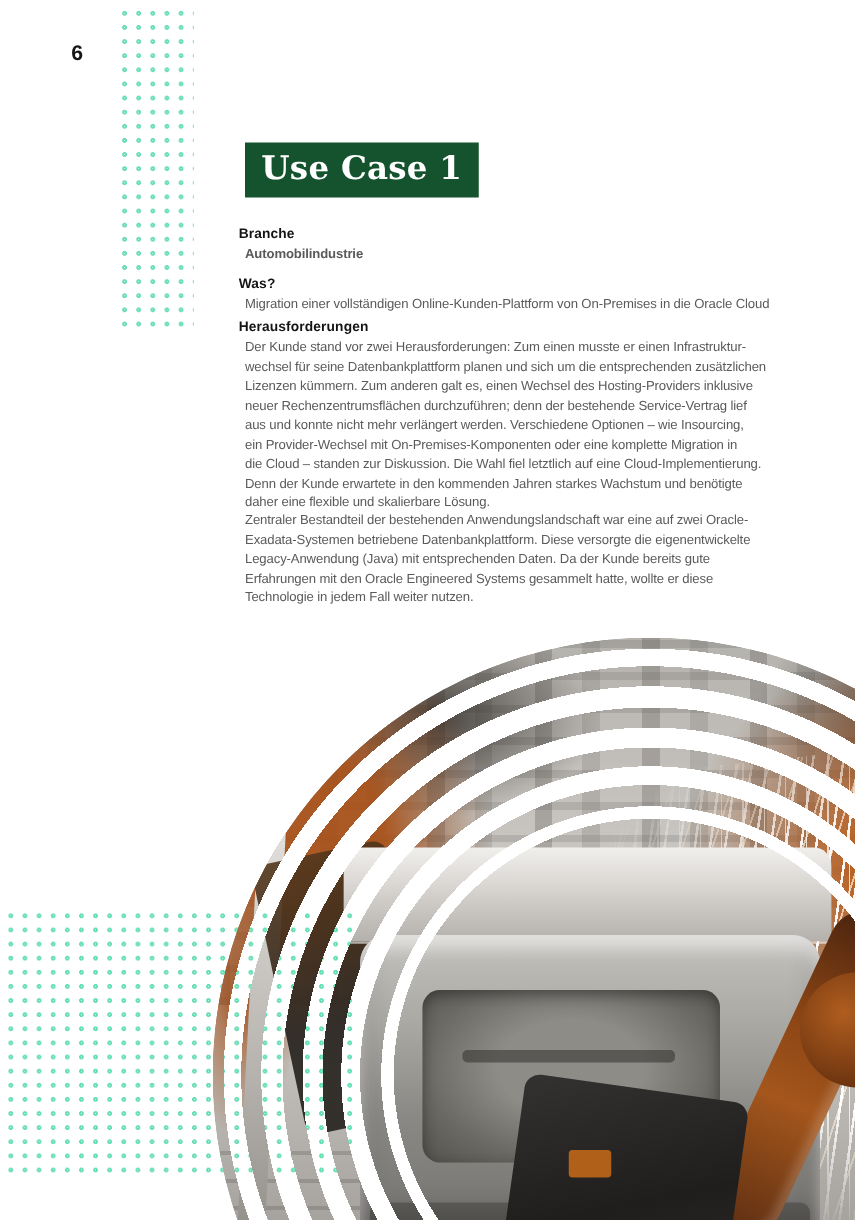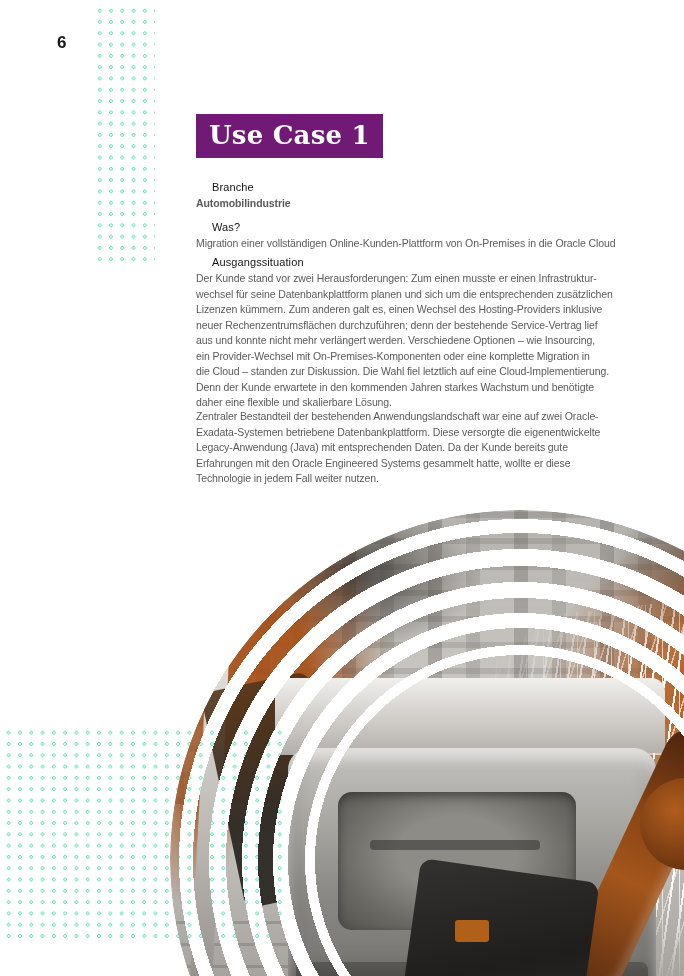--- a/index.html
+++ b/index.html
@@ -13,26 +13,26 @@
   
   .dots { position:absolute;
     background-image: radial-gradient(circle, rgba(142,232,201,0.38) 0.75px,
                        rgba(96,221,176,0.95) 0.75px 1.7px, rgba(96,221,176,0) 1.9px);
     background-size: 11.3px 11.3px; }
   .dots-top    { left:94px; top:5px;   width:61px;  height:259px; }
   .dots-bottom { left:3px;  top:727px; width:279px; height:215px; }
 
   
   .banner { position:absolute; left:196px; top:114px; height:44px;
-            background:#701a75; color:#ffffff; display:inline-flex; align-items:center;
+            background:#14532d; color:#ffffff; display:inline-flex; align-items:center;
             padding:0 13px 3px 13px;text-align:center; }
   .banner span { font-family:"DejaVu Serif", serif; font-size:26px; font-weight:600; letter-spacing:0.2px; }
 
   
-  .h { position:absolute; left:212px; font-size:11px; font-weight:normal; color:#141414; letter-spacing:0.1px;text-align:center; }
+  .h { position:absolute; left:191px; font-size:11px; font-weight:bold; color:#141414; letter-spacing:0.1px;text-align:center; }
   .b { position:absolute; left:196px; font-size:10.5px; color:#5a5a5a; line-height:15.5px;
        letter-spacing:-0.1px; white-space:pre; }
   .h-branche { top:181px; }  .b-branche { top:196px;font-weight:bold; }
   .h-was     { top:221px; }  .b-was     { top:236px; }
   .h-aus     { top:256px; }  .b-aus1    { top:271px; }  .b-aus2 { top:409px; }
 
   
   .photo-circle { position:absolute; left:170px; top:510px; width:700px; height:700px;
     border-radius:50%; overflow:hidden;
     -webkit-mask-image: radial-gradient(circle 350px at 350px 350px,
@@ -115,21 +115,21 @@
   <div class="banner">
     <span>Use Case 1</span>
   </div>
 
   <div class="h h-branche">Branche</div>
   <div class="b b-branche">Automobilindustrie</div>
 
   <div class="h h-was">Was?</div>
   <div class="b b-was">Migration einer vollständigen Online-Kunden-Plattform von On-Premises in die Oracle Cloud</div>
 
-  <div class="h h-aus">Ausgangssituation</div>
+  <div class="h h-aus">Herausforderungen</div>
   <div class="b b-aus2">Zentraler Bestandteil der bestehenden Anwendungslandschaft war eine auf zwei Oracle-
 Exadata-Systemen betriebene Datenbankplattform. Diese versorgte die eigenentwickelte
 Legacy-Anwendung (Java) mit entsprechenden Daten. Da der Kunde bereits gute
 Erfahrungen mit den Oracle Engineered Systems gesammelt hatte, wollte er diese
 Technologie in jedem Fall weiter nutzen.</div>
   <div class="b b-aus1">Der Kunde stand vor zwei Herausforderungen: Zum einen musste er einen Infrastruktur-
 wechsel für seine Datenbankplattform planen und sich um die entsprechenden zusätzlichen
 Lizenzen kümmern. Zum anderen galt es, einen Wechsel des Hosting-Providers inklusive
 neuer Rechenzentrumsflächen durchzuführen; denn der bestehende Service-Vertrag lief
 aus und konnte nicht mehr verlängert werden. Verschiedene Optionen – wie Insourcing,

